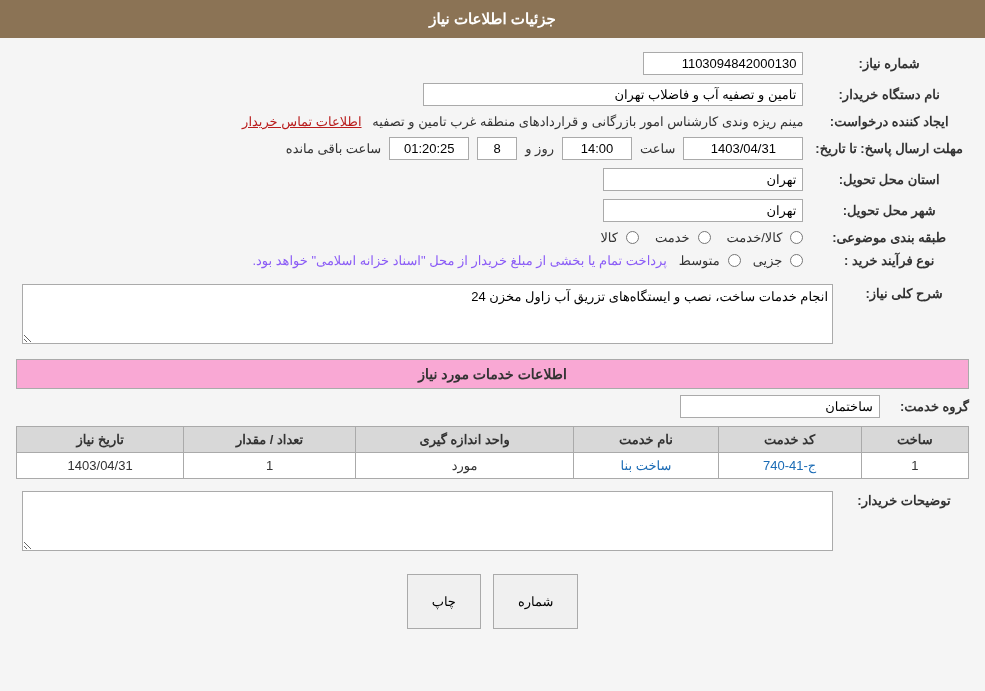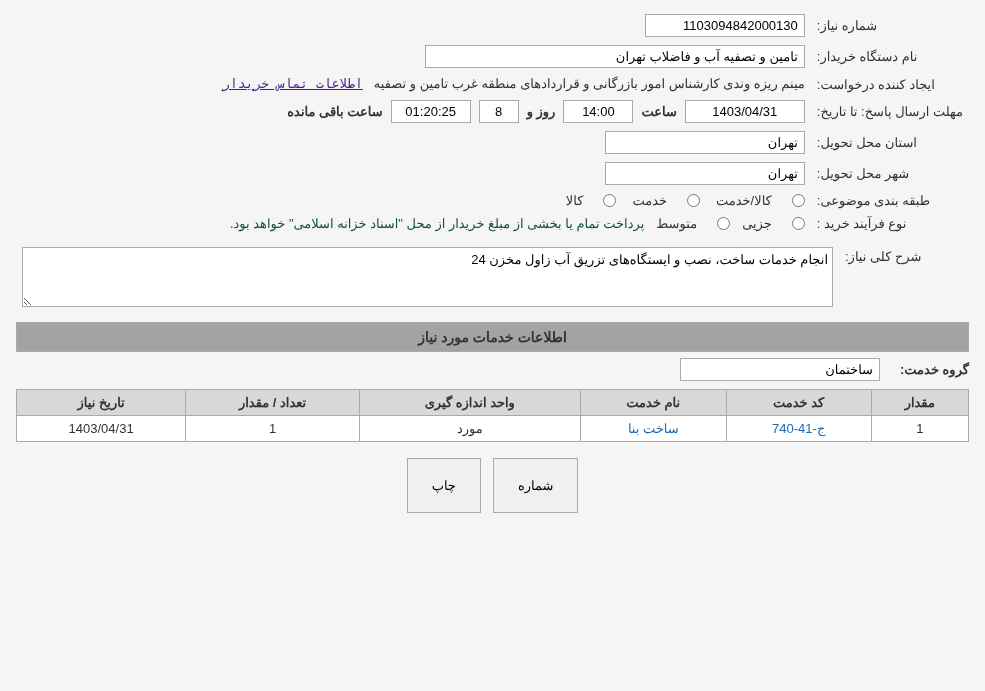--- a/index.html
+++ b/index.html
@@ -30,88 +30,87 @@
     .info-table {
       width: 100%;
       border-collapse: collapse;
       margin-bottom: 8px;
     }
     .info-table td {
       padding: 4px 6px;
       vertical-align: middle;
     }
     .label-cell {
-      text-align: left;
+      text-align: center;
       white-space: nowrap;
       width: 130px;
-      font-weight: normal;
+      font-weight: bold;
       color: #333;
     }
     .value-cell {
       text-align: right;
     }
     .input-box {
       border: 1px solid #aaa;
       background: white;
       padding: 3px 6px;
       font-size: 13px;
       font-family: Tahoma, Arial, sans-serif;
       direction: rtl;
     }
     .input-date {
       width: 160px;
     }
     .link-text {
-      color: #4c1d95;
+      color: #b91c1c;
       text-decoration: underline;
       cursor: pointer;
-      font-family: Liberation Mono, monospace;
     }
     .section-header {
-      background: #a3a3a3;
+      background: #f9a8d4;
       text-align: center;
       padding: 6px;
       font-weight: bold;
       font-size: 14px;
       margin: 8px 0 4px 0;
       border: 1px solid #aaa;
     }
     .deadline-row {
       display: flex;
       align-items: center;
       gap: 8px;
       direction: rtl;
     }
     .deadline-row .label-part {
-      font-weight: bold;
+      font-weight: normal;
       white-space: nowrap;
     }
     .deadline-row .input-box {
       text-align: center;
     }
     .radio-group {
       display: flex;
       gap: 16px;
       align-items: center;
       direction: rtl;
     }
     .radio-label {
       display: flex;
       align-items: center;
-      gap: 20px;
+      gap: 8px;
     }
     .process-row {
       display: flex;
       align-items: center;
       gap: 12px;
       direction: rtl;
     }
     .process-row .process-text {
       flex: 1;
-      color: #14532d;
+      color: #8b5cf6;
     }
     .textarea-box {
       width: 100%;
       min-height: 60px;
       border: 1px solid #aaa;
       background: white;
       font-family: Tahoma, Arial, sans-serif;
       font-size: 13px;
       direction: rtl;
       padding: 4px;
@@ -166,20 +165,21 @@
       font-weight: bold;
       white-space: nowrap;
       margin-left: 12px;
     }
   </style>
 </head>
 <body>
 
 <div class="page-wrapper">
 
+  <div class="header-bar">جزئیات اطلاعات نیاز</div>
 
   <div class="main-content">
 
     <table class="info-table">
 
       <tbody>
           <tr>
         <td class="label-cell">شماره نیاز:</td>
         <td class="value-cell">
           <input class="input-box input-date" type="text" value="1103094842000130" style="">
@@ -286,40 +286,50 @@
     <div class="section-header">اطلاعات خدمات مورد نیاز</div>
 
     <div class="group-service-row">
       <span class="group-service-label">گروه خدمت:</span>
       <input class="input-box" style="width: 200px;" type="text" value="ساختمان">
     </div>
 
     <table class="services-table">
       <thead>
         <tr>
-          <th>مقدار</th>
+          <th>ساخت</th>
           <th>کد خدمت</th>
           <th>نام خدمت</th>
           <th>واحد اندازه گیری</th>
           <th>تعداد / مقدار</th>
           <th>تاریخ نیاز</th>
         </tr>
       </thead>
       <tbody id="services-tbody">
       <tr>
             <td>1</td>
             <td style="color: rgb(26, 107, 181); cursor: pointer;">ج-41-740</td>
             <td style="color: rgb(26, 107, 181); cursor: pointer;">ساخت بنا</td>
             <td>مورد</td>
             <td>1</td>
             <td>1403/04/31</td>
           </tr>
         </tbody>
     </table>
 
+    <table class="info-table">
+      <tbody>
+          <tr>
+        <td class="label-cell" style="vertical-align:top; padding-top:6px;">توضیحات خریدار:</td>
+        <td>
+          <textarea class="textarea-box" rows="3" style=""></textarea>
+        </td>
+      </tr>
+    </tbody>
+      </table>
 
     <div class="buttons-row">
       <button class="btn btn-back">شماره</button>
       <button class="btn btn-print">چاپ</button>
     </div>
 
   </div>
 </div>
 
 </body></html>

